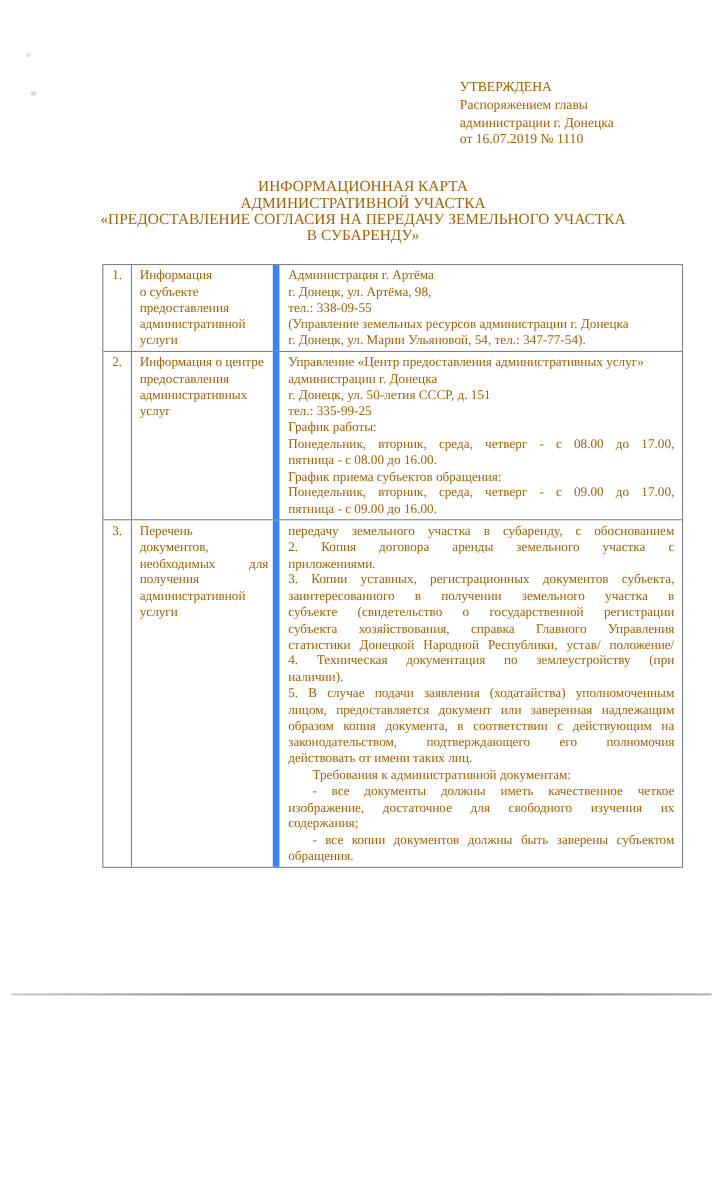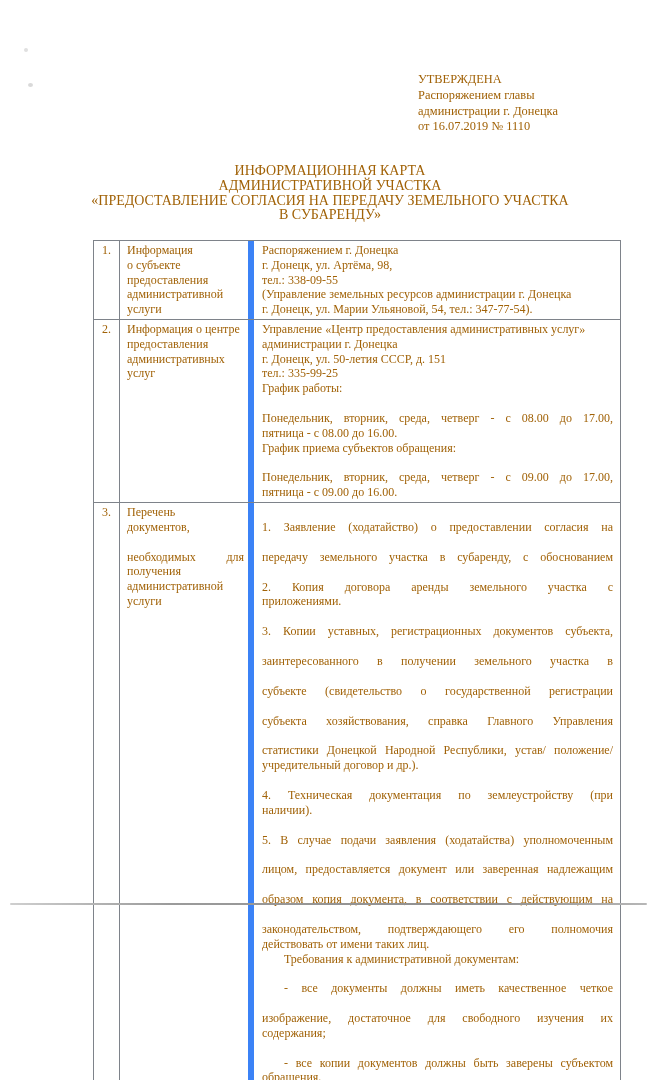--- a/index.html
+++ b/index.html
@@ -33,21 +33,21 @@
     text-align:center;padding-top:2px;
   }
   .c-label{
     border-right:6px solid #3b82f6;
     padding:2px 4px 2px 7px;
   }
   .c-content{
     padding:2px 7px 2px 8px;
   }
   .ln{min-height:14.8px;}
-  .j{text-align:justify;text-align-last:justify;text-justify:inter-word;margin-top:15px;}
+  .j{text-align:justify;text-align-last:justify;text-justify:inter-word;}
   .ind{text-indent:22px;}
   .page-edge-line{
     position:absolute;left:10px;top:903px;width:637px;height:2px;
     background:linear-gradient(to right,#cfcfcf,#9b9b9b 25%,#8f8f8f 75%,#b7b7b7);
     border-radius:1px;
   }
   .speck{position:absolute;background:#e0e0e0;border-radius:50%;}
   .speck.s1{left:24px;top:48px;width:4px;height:4px;}
   .speck.s2{left:28px;top:83px;width:5px;height:4px;background:#d9d9d9;}
 </style>
@@ -78,21 +78,21 @@
     <div class="t-row">
       <div class="c-num">1.</div>
       <div class="c-label">
         <div class="ln">Информация</div>
         <div class="ln">о субъекте</div>
         <div class="ln">предоставления</div>
         <div class="ln">административной</div>
         <div class="ln">услуги</div>
       </div>
       <div class="c-content">
-        <div class="ln">Распоряжением г. Донецка</div>
+        <div class="ln">Администрация г. Артёма</div>
         <div class="ln">г. Донецк, ул. Артёма, 98,</div>
         <div class="ln">тел.: 338-09-55</div>
         <div class="ln">(Управление земельных ресурсов администрации г. Донецка</div>
         <div class="ln">г. Донецк, ул. Марии Ульяновой, 54, тел.: 347-77-54).</div>
       </div>
     </div>
 
     <div class="t-row">
       <div class="c-num">2.</div>
       <div class="c-label">
@@ -119,30 +119,28 @@
       <div class="c-num">3.</div>
       <div class="c-label">
         <div class="ln">Перечень</div>
         <div class="ln">документов,</div>
         <div class="ln j">необходимых для</div>
         <div class="ln">получения</div>
         <div class="ln">административной</div>
         <div class="ln">услуги</div>
       </div>
       <div class="c-content">
-        <div class="ln j">1. Заявление (ходатайство) о предоставлении согласия на</div>
         <div class="ln j">передачу земельного участка в субаренду, с обоснованием</div>
         <div class="ln j">2. Копия договора аренды земельного участка с</div>
         <div class="ln">приложениями.</div>
         <div class="ln j">3. Копии уставных, регистрационных документов субъекта,</div>
         <div class="ln j">заинтересованного в получении земельного участка в</div>
         <div class="ln j">субъекте (свидетельство о государственной регистрации</div>
         <div class="ln j">субъекта хозяйствования, справка Главного Управления</div>
         <div class="ln j">статистики Донецкой Народной Республики, устав/ положение/</div>
-        <div class="ln">учредительный договор и др.).</div>
         <div class="ln j">4. Техническая документация по землеустройству (при</div>
         <div class="ln">наличии).</div>
         <div class="ln j">5. В случае подачи заявления (ходатайства) уполномоченным</div>
         <div class="ln j">лицом, предоставляется документ или заверенная надлежащим</div>
         <div class="ln j">образом копия документа, в соответствии с действующим на</div>
         <div class="ln j">законодательством, подтверждающего его полномочия</div>
         <div class="ln">действовать от имени таких лиц.</div>
         <div class="ln ind">Требования к административной документам:</div>
         <div class="ln ind j">- все документы должны иметь качественное четкое</div>
         <div class="ln j">изображение, достаточное для свободного изучения их</div>

